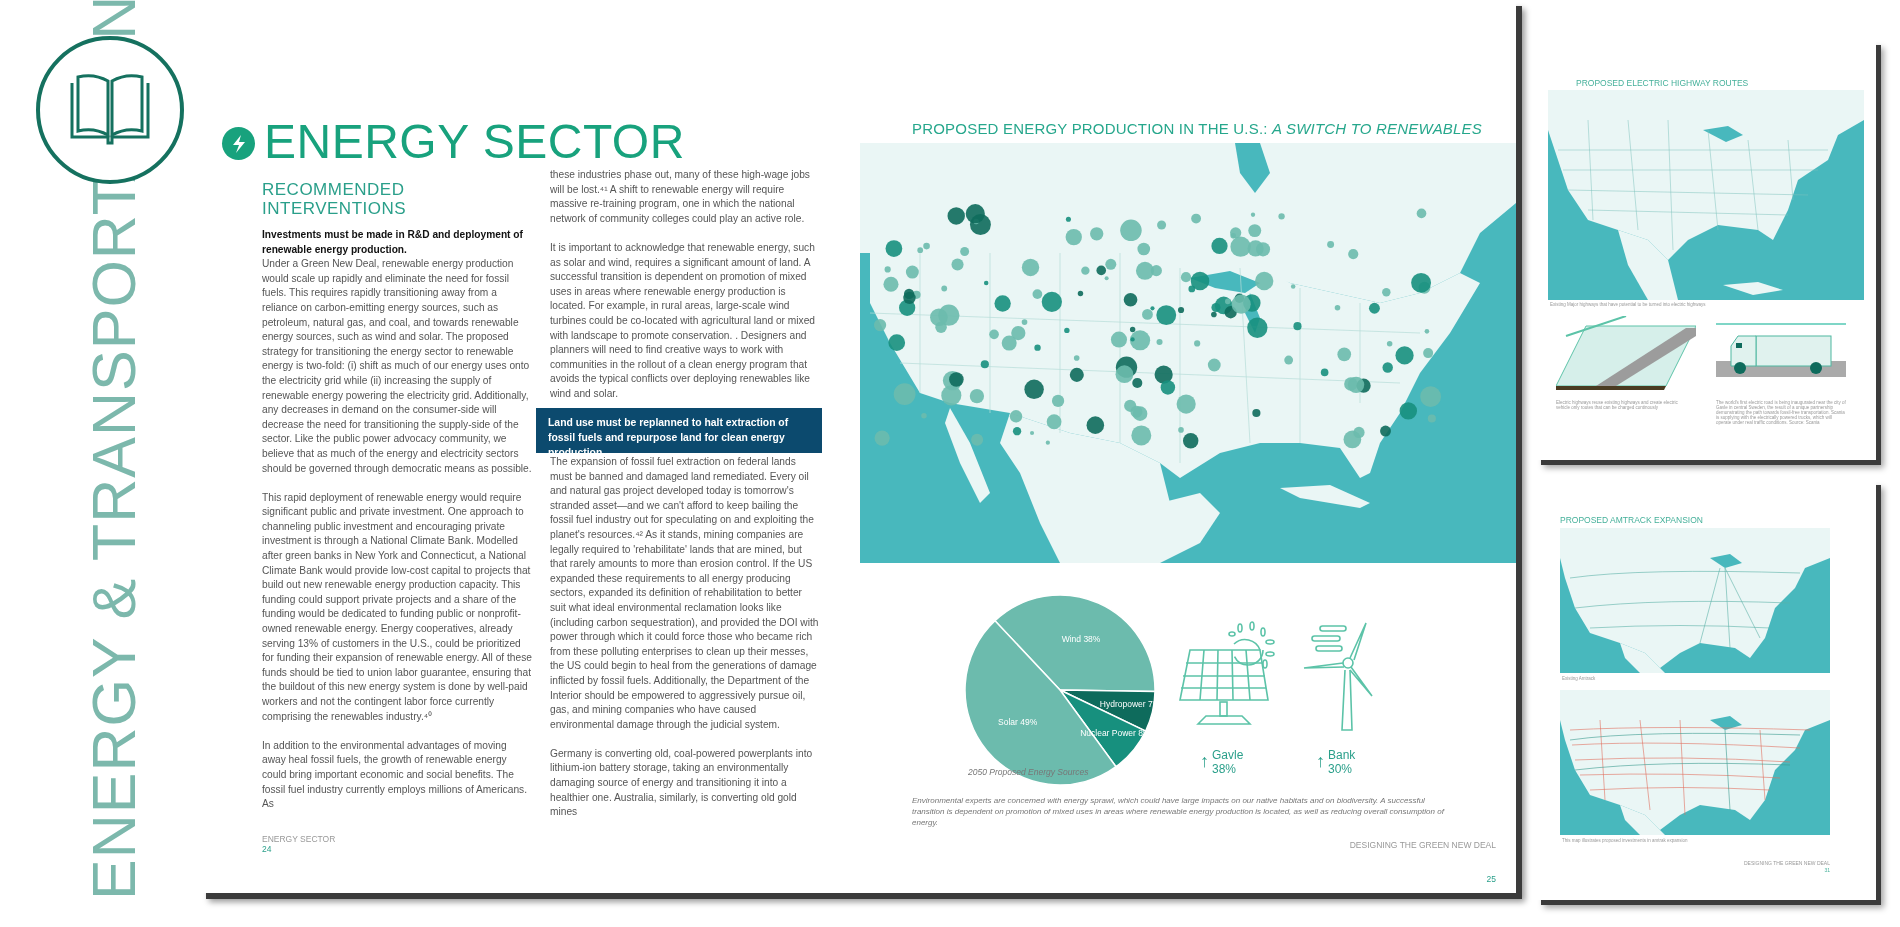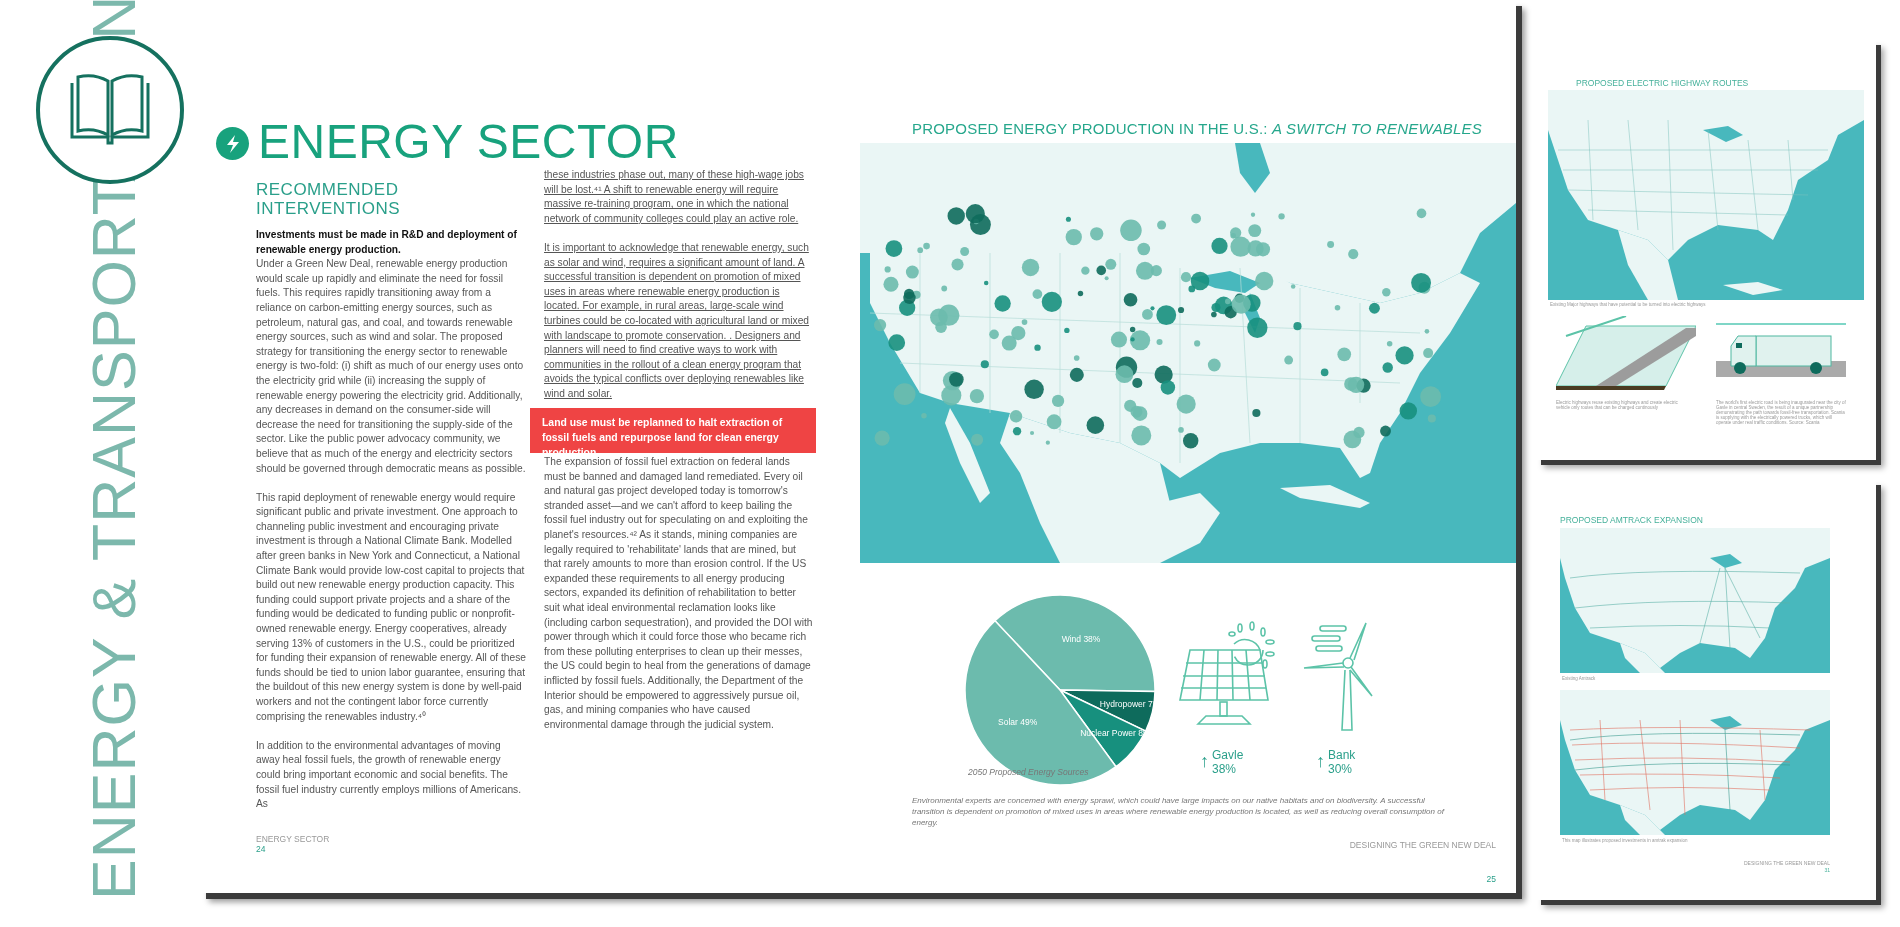--- a/index.html
+++ b/index.html
@@ -5,34 +5,34 @@
     * { box-sizing: border-box; margin: 0; padding: 0; }
     html, body { width: 1900px; height: 927px; background: #ffffff; overflow: hidden; }
     body { position: relative; font-family: "Liberation Sans", sans-serif; color: #333; }
 
     
     .book-badge { position: absolute; left: 36px; top: 36px; width: 148px; height: 148px; border: 4px solid #15715f; border-radius: 50%; background: #fff; z-index: 3; display:flex; align-items:center; justify-content:center; }
     .vertical-title { position: absolute; left: 84px; top: 900px; transform-origin: left top; transform: rotate(-90deg); font-size: 61px; letter-spacing: 1px; color: #7cb8ac; white-space: nowrap; font-weight: 300; z-index: 2; line-height: 1; }
 
     
     .spread { position: absolute; left: 200px; top: 0; width: 1316px; height: 893px; background: #fff; box-shadow: 6px 6px 0 #3b3b3b, 9px 9px 6px rgba(0,0,0,0.4); }
-    .spread-page-left { position: absolute; left: 4px; top: 0; width: 660px; height: 893px; }
+    .spread-page-left { position: absolute; left: 10px; top: 0; width: 660px; height: 893px; }
     .spread-page-right { position: absolute; left: 660px; top: 0; width: 656px; height: 893px; }
 
     .bolt { position: absolute; left: 12px; top: 127px; width: 33px; height: 33px; border-radius: 50%; background: #18a27d; display:flex; align-items:center; justify-content:center; }
     .main-title { position: absolute; left: 54px; top: 114px; font-size: 48px; color: #18a27d; font-weight: 400; letter-spacing: 0.5px; white-space: nowrap; }
     .section-title { position: absolute; left: 52px; top: 180px; font-size: 17px; line-height: 19px; color: #2a9f8a; letter-spacing: 0.5px; width: 200px; }
 
     .col { position: absolute; font-size: 10.2px; line-height: 14.6px; color: #555; }
     .col p { margin-bottom: 14.6px; }
     .col p.lead { color: #111; font-weight: bold; margin-bottom: 0; }
     .col-1 { left: 52px; top: 228px; width: 270px; }
-    .col-2 { left: 340px; top: 168px; width: 270px; text-decoration: underline; }
+    .col-2 { left: 340px; top: 168px; width: 270px; }
     .col-3 { left: 340px; top: 455px; width: 270px; }
-    .callout { position: absolute; left: 326px; top: 408px; width: 286px; height: 45px; background: #ef4444; color: #fff; font-weight: bold; font-size: 10.4px; line-height: 15px; padding: 7px 12px; }
+    .callout { position: absolute; left: 326px; top: 408px; width: 286px; height: 45px; background: #0c4a6e; color: #fff; font-weight: bold; font-size: 10.4px; line-height: 15px; padding: 7px 12px; }
 
     .footer-left { position: absolute; left: 52px; top: 834px; font-size: 8.5px; line-height: 10px; color: #999; }
     .footer-left .num { color: #2a9f8a; }
     .footer-right { position: absolute; right: 20px; top: 840px; font-size: 8.5px; line-height: 10px; color: #999; text-align: right; }
     .footer-right .num { color: #2a9f8a; margin-top: 24px; }
 
     .map-title { position: absolute; left: 52px; top: 120px; font-size: 15px; color: #26a78c; white-space: nowrap; letter-spacing: 0.2px; }
     .map-title i { font-style: italic; }
     .map-main { position: absolute; left: 0; top: 143px; width: 656px; height: 420px; background: #48b8bd; overflow: hidden; }
 
@@ -88,20 +88,21 @@
 
     <div class="col col-2">
       <p>these industries phase out, many of these high-wage jobs will be lost.⁴¹ A shift to renewable energy will require massive re-training program, one in which the national network of community colleges could play an active role.</p>
       <p>It is important to acknowledge that renewable energy, such as solar and wind, requires a significant amount of land. A successful transition is dependent on promotion of mixed uses in areas where renewable energy production is located. For example, in rural areas, large-scale wind turbines could be co-located with agricultural land or mixed with landscape to promote conservation. . Designers and planners will need to find creative ways to work with communities in the rollout of a clean energy program that avoids the typical conflicts over deploying renewables like wind and solar.</p>
     </div>
 
     <div class="callout">Land use must be replanned to halt extraction of fossil fuels and repurpose land for clean energy production.</div>
 
     <div class="col col-3">
       <p>The expansion of fossil fuel extraction on federal lands must be banned and damaged land remediated. Every oil and natural gas project developed today is tomorrow's stranded asset—and we can't afford to keep bailing the fossil fuel industry out for speculating on and exploiting the planet's resources.⁴² As it stands, mining companies are legally required to 'rehabilitate' lands that are mined, but that rarely amounts to more than erosion control. If the US expanded these requirements to all energy producing sectors, expanded its definition of rehabilitation to better suit what ideal environmental reclamation looks like (including carbon sequestration), and provided the DOI with power through which it could force those who became rich from these polluting enterprises to clean up their messes, the US could begin to heal from the generations of damage inflicted by fossil fuels. Additionally, the Department of the Interior should be empowered to aggressively pursue oil, gas, and mining companies who have caused environmental damage through the judicial system.</p>
+      <p>Germany is converting old, coal-powered powerplants into lithium-ion battery storage, taking an environmentally damaging source of energy and transitioning it into a healthier one. Australia, similarly, is converting old gold mines</p>
     </div>
 
     <div class="footer-left">
       <div>ENERGY SECTOR</div>
       <div class="num">24</div>
     </div>
   </div>
 
   <div class="spread-page-right">
     <div class="map-title">

